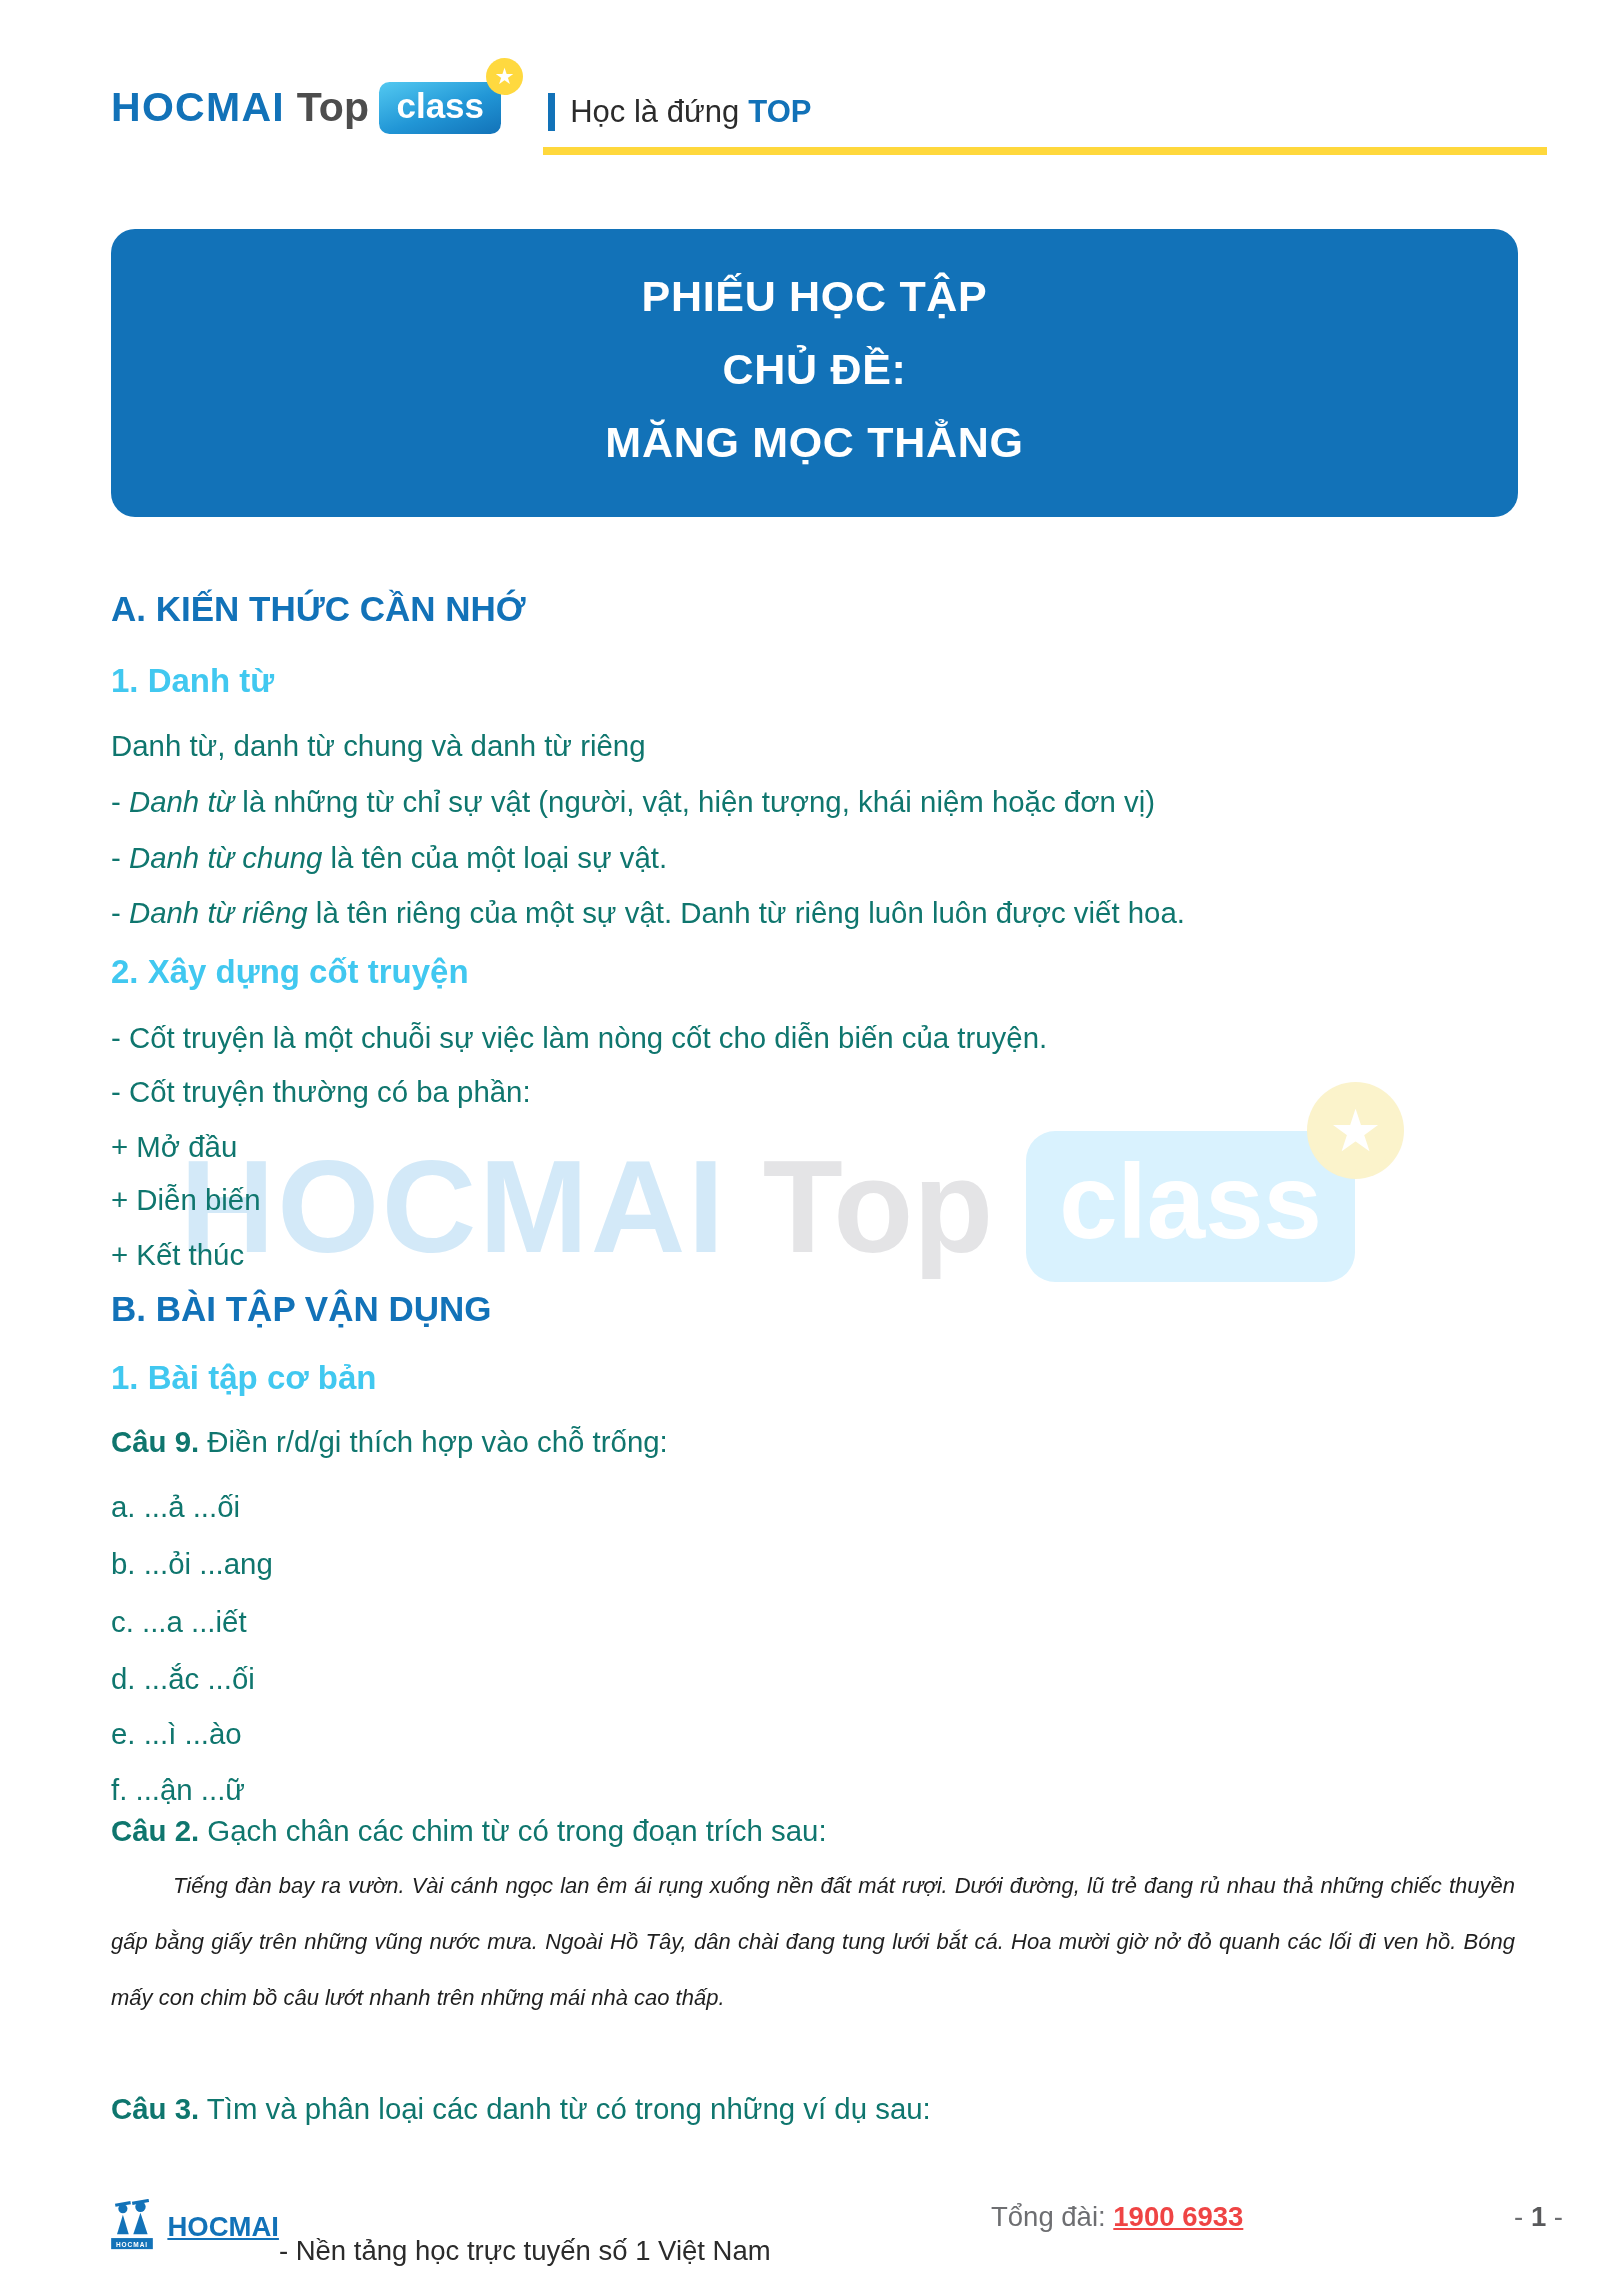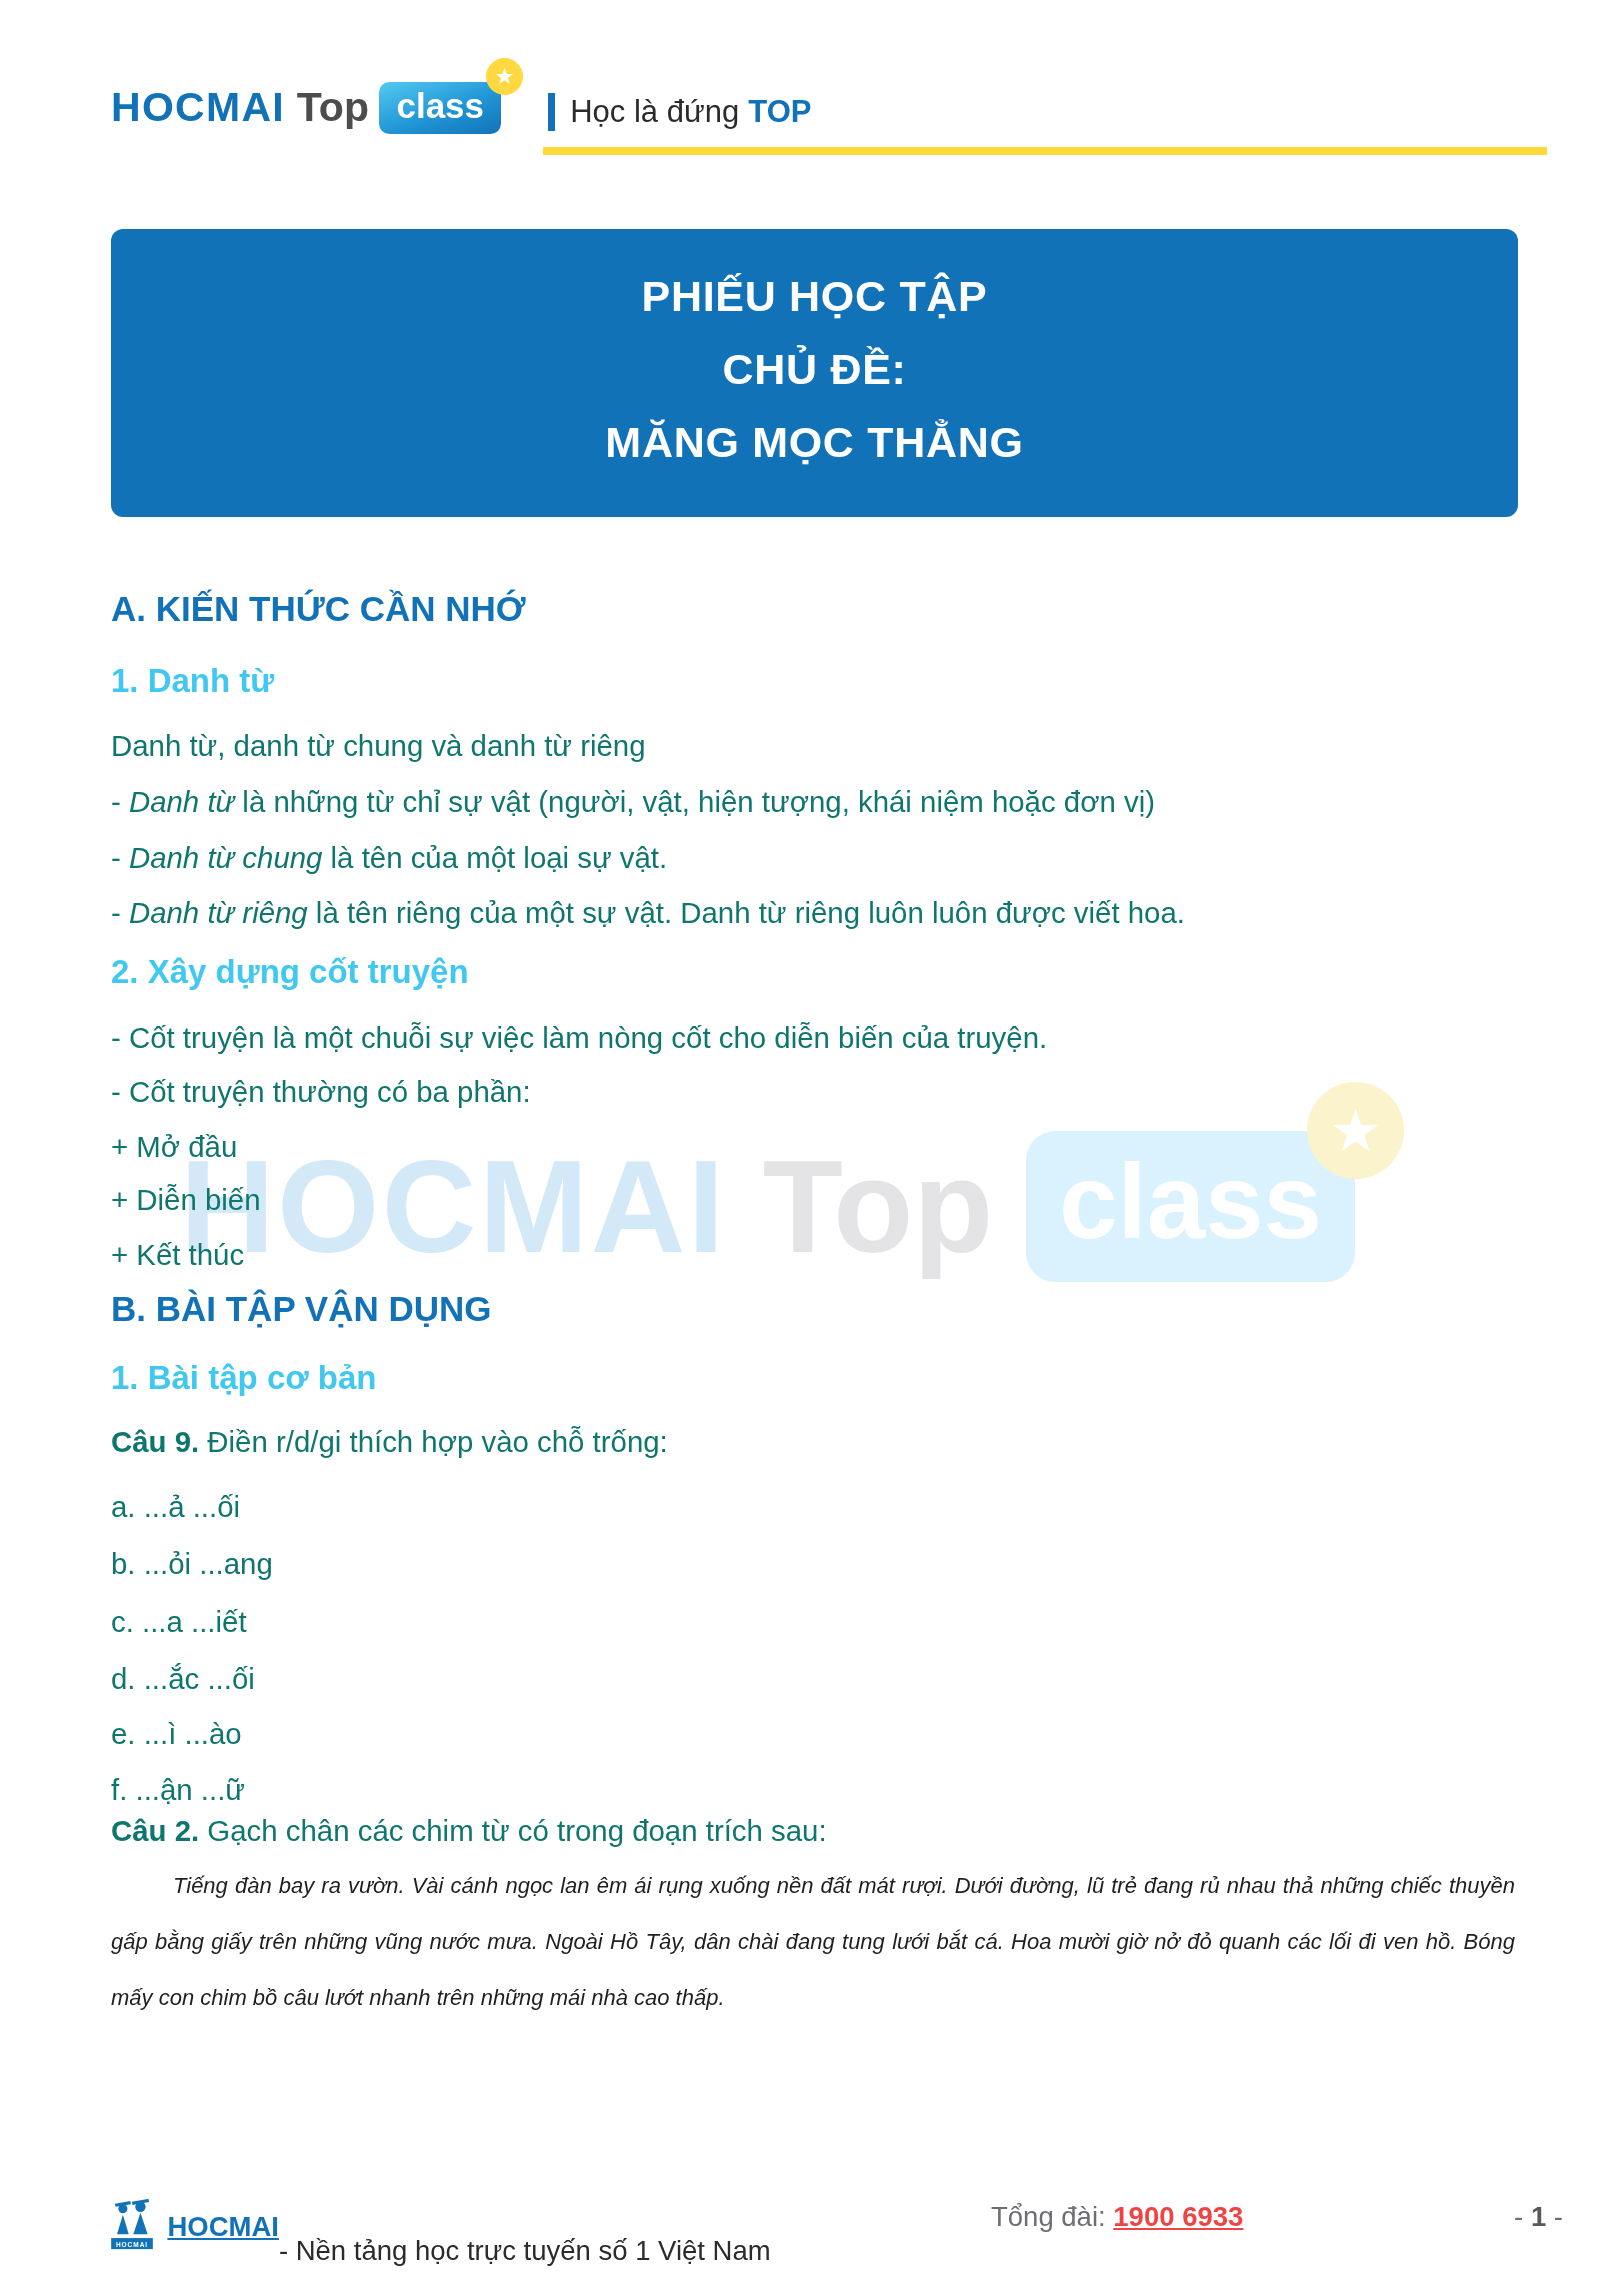--- a/index.html
+++ b/index.html
@@ -15,21 +15,21 @@
     color:#fff;font-size:35px;font-weight:bold;padding:3.9px 17px 7.9px;border-radius:10.5px;}
   .star-badge{position:absolute;right:-22px;top:-23.6px;width:29px;height:29px;background:#FFD93F;
     border:4.6px dotted #FFD93F;border-radius:50%;display:flex;align-items:center;justify-content:center;
     color:#fff;font-size:19.6px;line-height:1;}
   .tagline{position:absolute;left:548px;top:93px;font-size:31px;color:#2B2B2B;z-index:2;display:flex;align-items:center;text-align:right;}
   .tag-divider{display:inline-block;width:6.5px;height:38px;background:#1272B8;margin-right:15.7px;}
   .tag-top{color:#1272B8;font-weight:bold;margin-left:9.2px;}
   .yellow-bar{position:absolute;left:543px;top:147px;width:1004px;height:7.9px;background:#FFD83C;z-index:2;}
   
   .banner{position:absolute;left:111px;top:229px;width:1407px;height:288px;background:#1272B8;
-    border-radius:12px;color:#ffffff;text-align:center;z-index:2;}
+    border-radius:24px;color:#ffffff;text-align:center;z-index:2;}
   .banner-inner{padding-top:31px;font-size:43px;font-weight:bold;line-height:73px;letter-spacing:0.7px;}
   
   .heading-blue{position:absolute;left:111px;font-size:35px;font-weight:bold;color:#1272B8;line-height:46px;white-space:nowrap;z-index:2;}
   .heading-cyan{position:absolute;left:111px;font-size:33px;font-weight:bold;color:#41C8F0;line-height:46px;white-space:nowrap;z-index:2;}
   .line{position:absolute;left:111px;font-size:29.4px;line-height:39px;color:#0f766e;white-space:nowrap;z-index:2;}
   .line b{font-weight:bold;}
   .passage{position:absolute;left:111px;top:1858px;width:1404px;font-size:22px;font-style:italic;
     line-height:56px;color:#1f1f1f;text-align:justify;text-indent:62px;z-index:2;}
   
   .watermark{position:absolute;left:180px;top:1131px;display:flex;align-items:center;z-index:0;}
@@ -109,20 +109,21 @@
   <div class="line" style="top:1487px">a. ...ả ...ối</div>
   <div class="line" style="top:1544px">b. ...ỏi ...ang</div>
   <div class="line" style="top:1602px">c. ...a ...iết</div>
   <div class="line" style="top:1659px">d. ...ắc ...ối</div>
   <div class="line" style="top:1714px">e. ...ì ...ào</div>
   <div class="line" style="top:1770px">f. ...ận ...ữ</div>
 
   <div class="line" style="top:1811px"><b>Câu 2.</b><span> Gạch chân các chim từ có trong đoạn trích sau:</span></div>
   <div class="passage">Tiếng đàn bay ra vườn. Vài cánh ngọc lan êm ái rụng xuống nền đất mát rượi. Dưới đường, lũ trẻ đang rủ nhau thả những chiếc thuyền gấp bằng giấy trên những vũng nước mưa. Ngoài Hồ Tây, dân chài đang tung lưới bắt cá. Hoa mười giờ nở đỏ quanh các lối đi ven hồ. Bóng mấy con chim bồ câu lướt nhanh trên những mái nhà cao thấp.</div>
 
+  <div class="line" style="top:2089px"><b>Câu 3.</b><span> Tìm và phân loại các danh từ có trong những ví dụ sau:</span></div>
 
   <div class="footer-left">
     <svg class="footer-logo" width="42" height="56" viewBox="0 0 64 86" xmlns="http://www.w3.org/2000/svg">
       <g fill="#1272B8">
         <circle cx="18" cy="15" r="7"></circle>
         <rect x="6" y="5" width="24" height="5" transform="rotate(-10 18 7)"></rect>
         <path d="M9 54 L18 24 L27 54 Z"></path>
         <circle cx="45" cy="12" r="8"></circle>
         <rect x="32" y="2" width="26" height="5" transform="rotate(-10 45 4)"></rect>
         <path d="M34 54 L45 21 L56 54 Z"></path>

